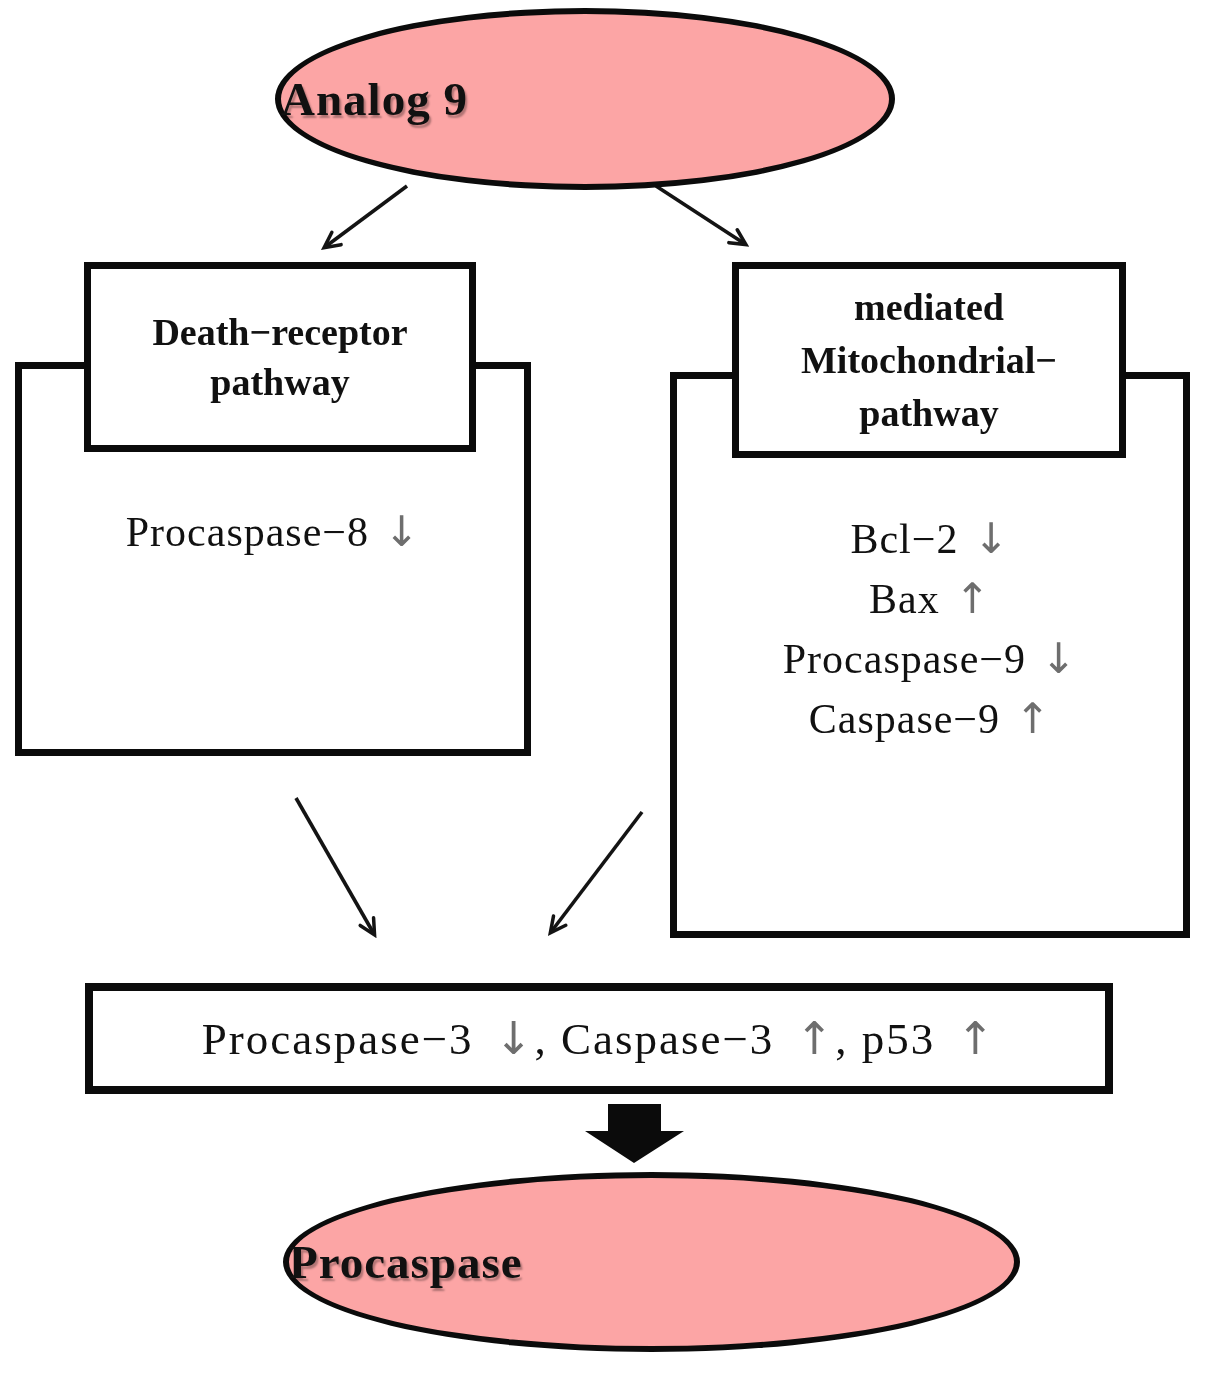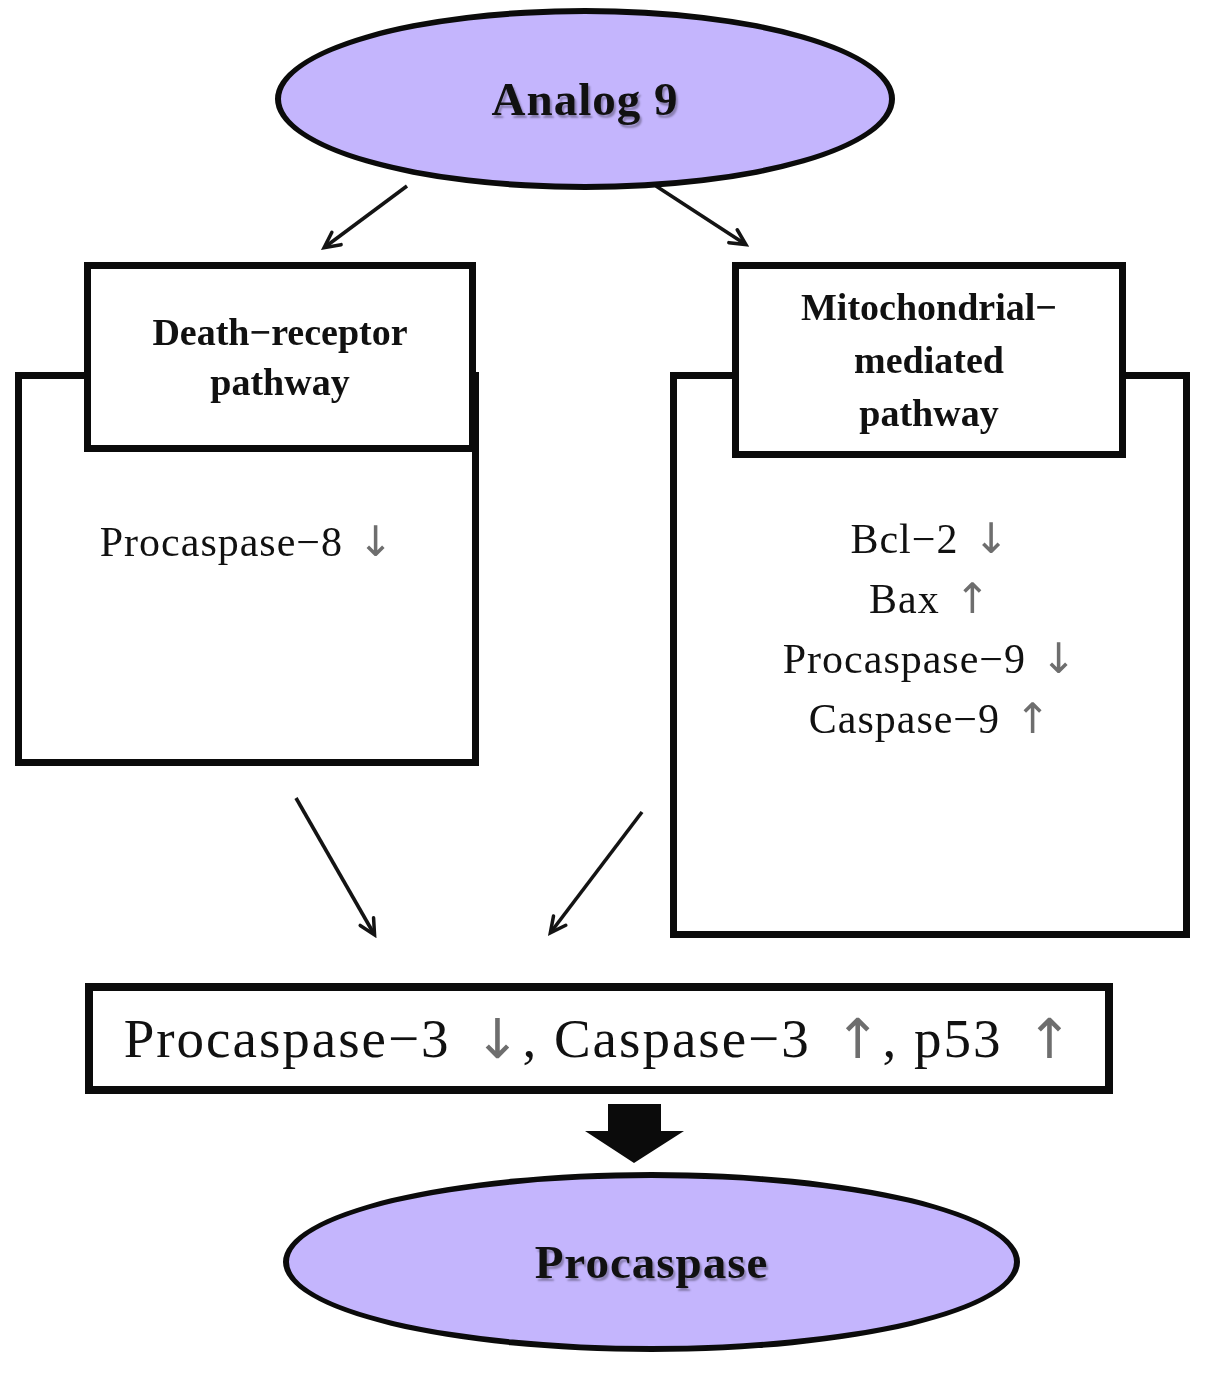--- a/index.html
+++ b/index.html
@@ -9,24 +9,24 @@
     height: 1377px;
     background: #ffffff;
     font-family: "Liberation Serif", "DejaVu Serif", serif;
     color: #111111;
     overflow: hidden;
   }
   .node-ellipse {
     position: absolute;
     border: 6px solid #0b0b0b;
     border-radius: 50%;
-    background: #c4b5fd;
+    background: #fca5a5;
     display: flex;
     align-items: center;
-    justify-content: center;
+    justify-content: flex-start;
     box-sizing: border-box;
   }
   .node-ellipse .node-label {
     font-size: 47px;
     font-weight: bold;
     letter-spacing: 1px;
     text-shadow: 2px 3px 2px rgba(0,0,0,0.30);
   }
   #top-ellipse    { left: 275px; top: 8px;    width: 620px; height: 182px; }
   #bottom-ellipse { left: 283px; top: 1172px; width: 737px; height: 180px; }
@@ -34,21 +34,21 @@
   .outer-box {
     position: absolute;
     border: 7px solid #0b0b0b;
     background: #ffffff;
     box-sizing: border-box;
     z-index: 1;
     display: flex;
     flex-direction: column;
     align-items: center;
   }
-  #left-outer-box  { left: 15px;  top: 372px; width: 464px; height: 394px; padding-top: 134px; gap: 12px; }
+  #left-outer-box  { left: 15px;  top: 362px; width: 516px; height: 394px; padding-top: 134px; gap: 12px; }
   #right-outer-box { left: 670px; top: 372px; width: 520px; height: 566px; padding-top: 130px; }
 
   .header-box {
     position: absolute;
     border: 7px solid #0b0b0b;
     background: #ffffff;
     box-sizing: border-box;
     z-index: 2;
     display: flex;
     flex-direction: column;
@@ -83,21 +83,21 @@
   #convergence-box {
     position: absolute;
     left: 85px; top: 983px;
     width: 1028px; height: 111px;
     border: 8px solid #0b0b0b;
     background: #ffffff;
     box-sizing: border-box;
     display: flex;
     align-items: center;
     justify-content: center;
-    font-size: 55px;
+    font-size: 45px;
     letter-spacing: 2px;
     white-space: pre;
   }
   #convergence-box .arrow-glyph { margin-left: 8px; }
 
   #connector-layer {
     position: absolute;
     left: 0; top: 0;
     width: 1205px; height: 1377px;
     z-index: 0;
@@ -128,22 +128,22 @@
 
   <div class="header-box" id="left-header-box">
     <div>Death−receptor</div>
     <div>pathway</div>
   </div>
   <div class="outer-box" id="left-outer-box">
     <div class="item-line"><span>Procaspase−8</span><span class="psi"></span><sub></sub><span class="arrow-glyph">↓</span></div>
   </div>
 
   <div class="header-box" id="right-header-box">
+    <div>mediated</div>
     <div>Mitochondrial−</div>
-    <div>mediated</div>
     <div>pathway</div>
   </div>
   <div class="outer-box" id="right-outer-box">
     <div class="item-line"><span>Bcl−2</span><span class="psi"></span><sub></sub><span class="arrow-glyph">↓</span></div>
     <div class="item-line"><span>Bax</span><span class="psi"></span><sub></sub><span class="arrow-glyph">↑</span></div>
     <div class="item-line"><span>Procaspase−9</span><span class="psi"></span><sub></sub><span class="arrow-glyph">↓</span></div>
     <div class="item-line"><span>Caspase−9</span><span class="psi"></span><sub></sub><span class="arrow-glyph">↑</span></div>
   </div>
 
   <div id="convergence-box">

